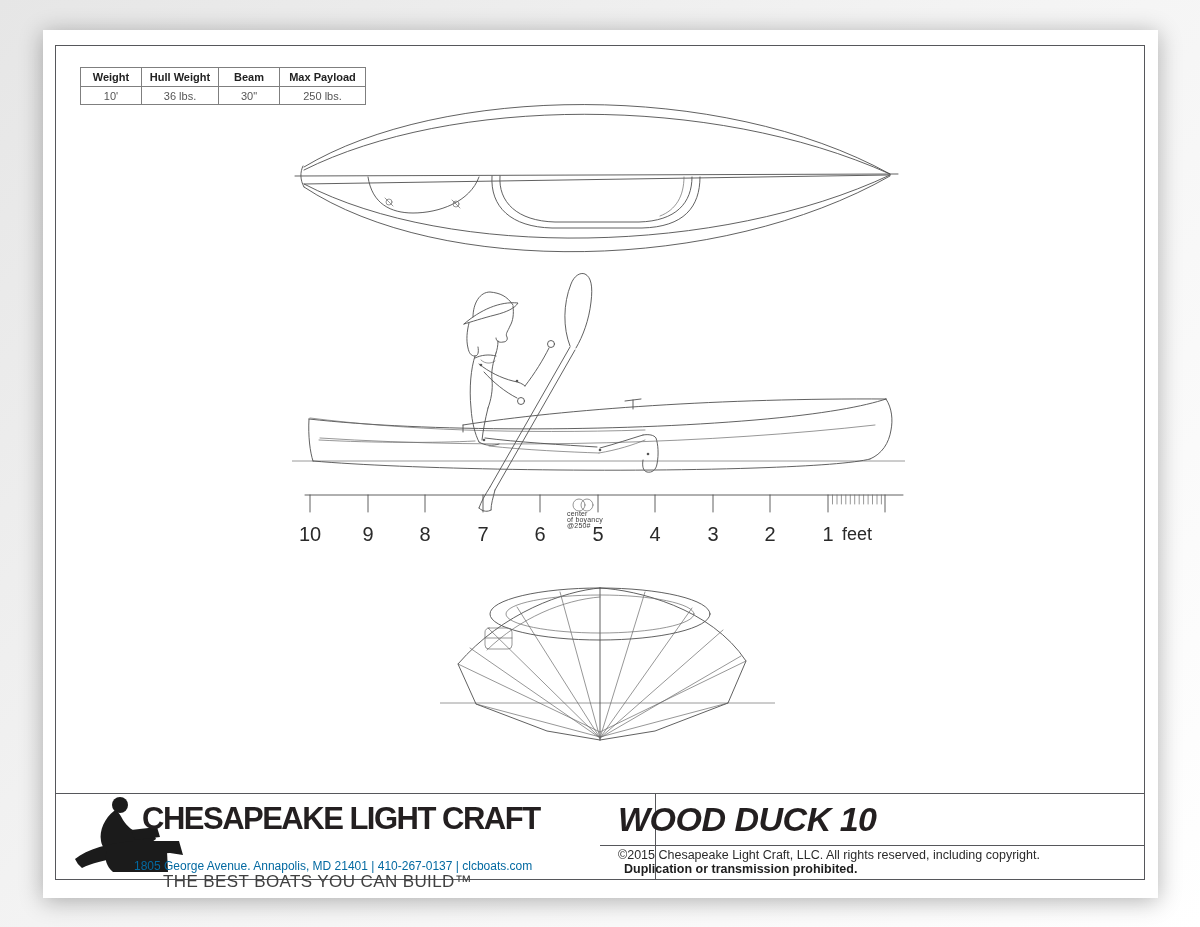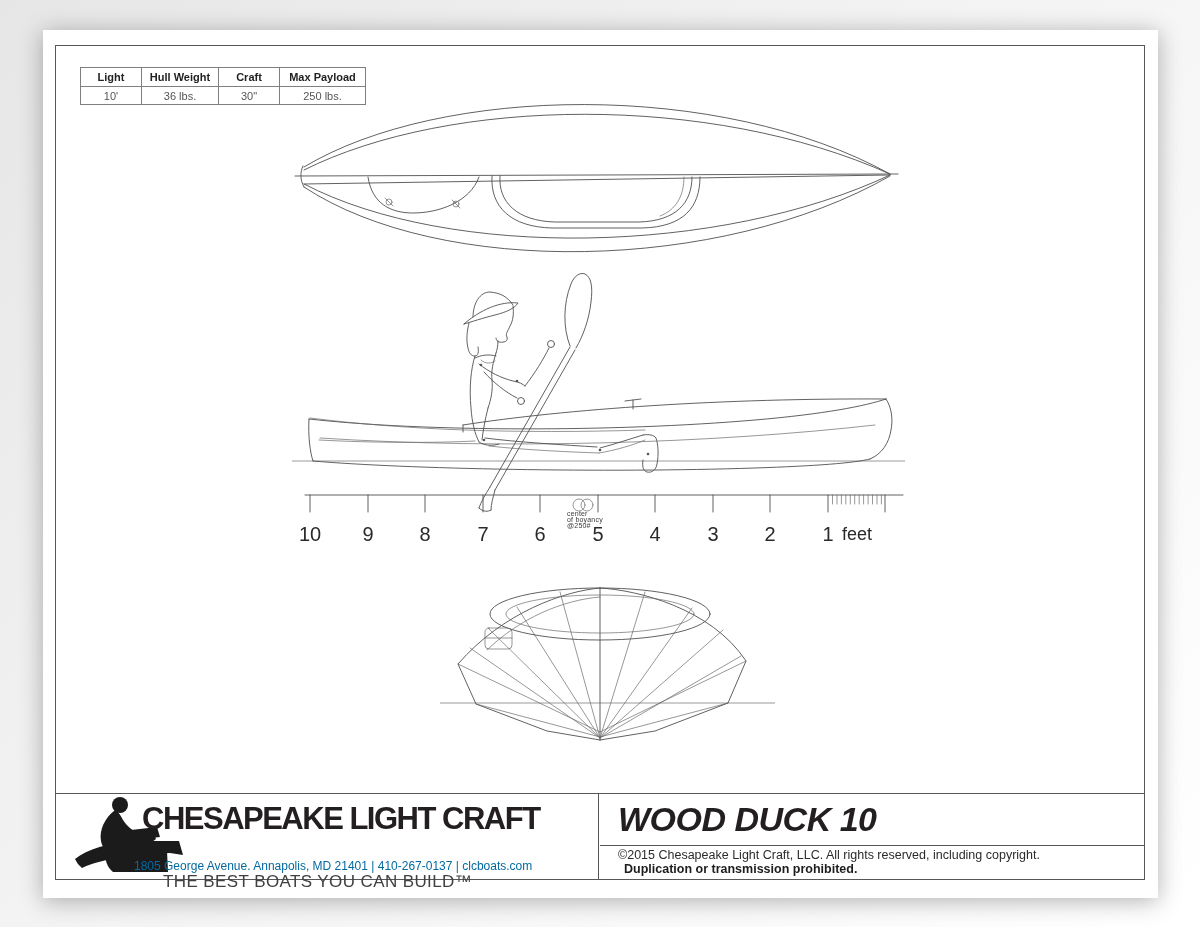--- a/index.html
+++ b/index.html
@@ -25,21 +25,21 @@
   
   .ruler{position:absolute;left:247px;top:448px;width:625px;height:72px;}
   .rnum{position:absolute;top:45px;width:24px;margin-left:-12px;text-align:center;
     font-size:20px;color:#2a2a2a;}
   .runit{position:absolute;left:552px;top:46px;font-size:18px;color:#2a2a2a;}
   .cbnote{position:absolute;left:277px;top:33px;font-size:7px;line-height:6px;
     color:#3a3a3a;letter-spacing:.2px;white-space:nowrap;}
   
   .tblock{position:absolute;left:12px;top:763px;width:1090px;height:87px;
     border-top:1.6px solid #56575b;box-sizing:border-box;}
-  .cellL{position:absolute;left:0;top:0;width:544px;height:100%;
+  .cellL{position:absolute;left:0;top:0;width:601px;height:100%;
     border-right:1.6px solid #56575b;box-sizing:border-box;}
   .cellR{position:absolute;left:545px;top:0;width:545px;height:100%;}
   .brand{position:absolute;left:87px;top:7px;font-size:31px;font-weight:bold;
     letter-spacing:-1.5px;color:#231f20;white-space:nowrap;}
   .tagline{position:absolute;left:108px;top:42px;font-size:17px;color:#414141;
     letter-spacing:.4px;white-space:nowrap;margin-top:36px;}
   .address{position:absolute;left:79px;top:65px;font-size:12px;color:#0369a1;
     white-space:nowrap;}
   .logo{position:absolute;left:18px;top:2px;}
   .modelrow{position:absolute;left:0;top:0;width:100%;height:52px;
@@ -50,23 +50,23 @@
 </style>
 </head>
 <body>
 
 <div class="sheet">
   <div class="frame"></div>
 
   <table class="specs">
     <tbody>
         <tr class="hdr">
-      <td class="c0">Light</td>
+      <td class="c0">Weight</td>
       <td class="c1">Hull Weight</td>
-      <td class="c2">Craft</td>
+      <td class="c2">Beam</td>
       <td class="c3">Max Payload</td>
     </tr>
     <tr class="val">
       <td>10'</td>
       <td>36 lbs.</td>
       <td>30"</td>
       <td>250 lbs.</td>
     </tr>
   </tbody>
     </table>

